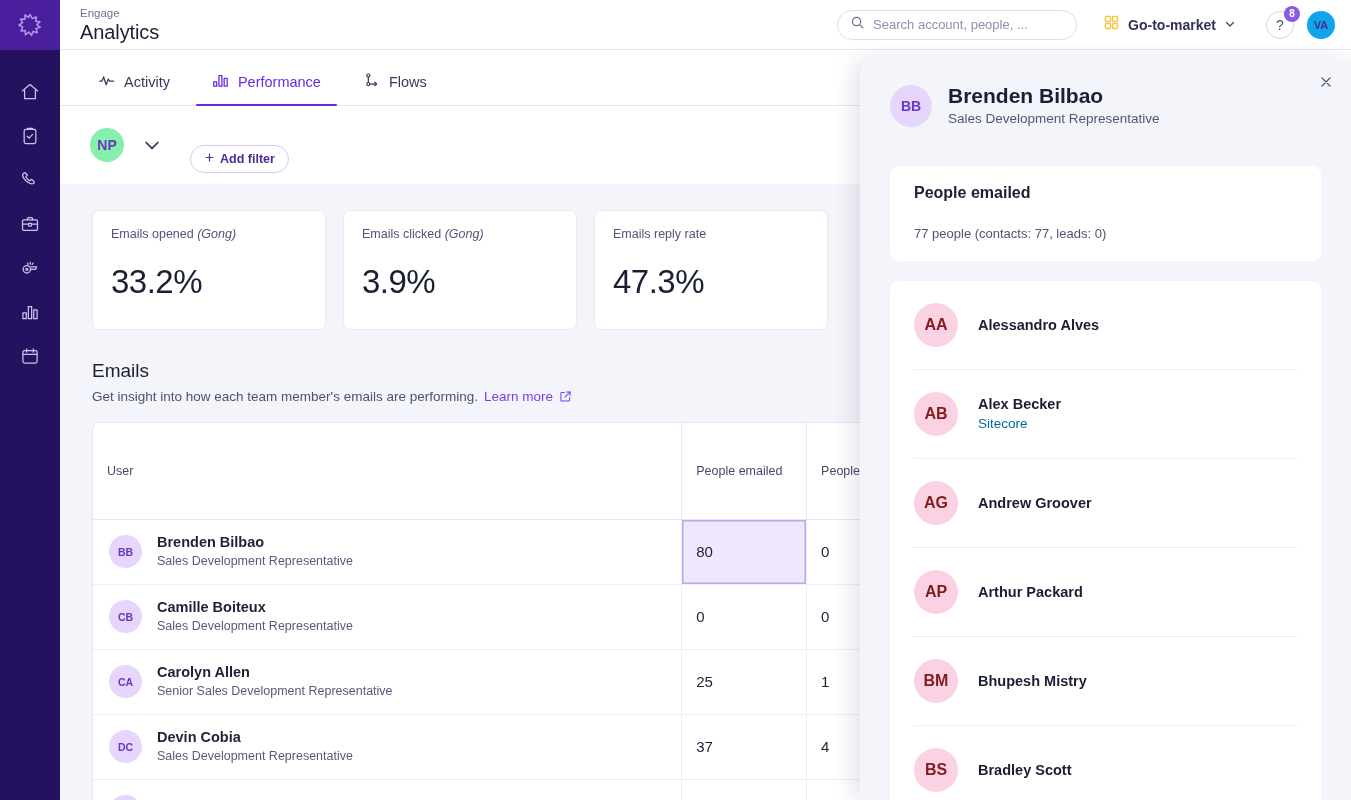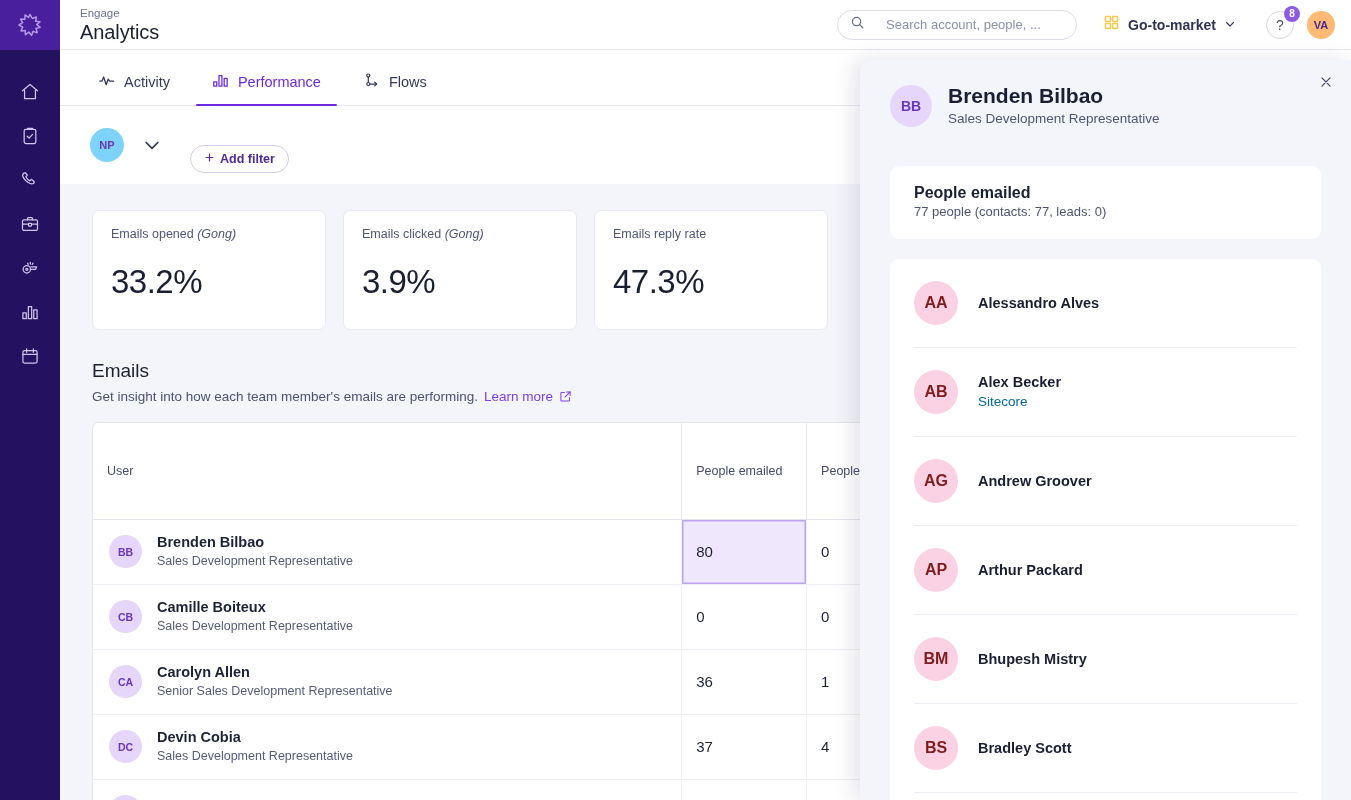--- a/index.html
+++ b/index.html
@@ -36,21 +36,21 @@
     background: #ffffff; border-bottom: 1px solid #e7e8f0;
     display: flex; align-items: center;
   }
   #title-block { padding-left: 20px; }
   #eyebrow { font-size: 11.5px; color: #6b7094; line-height: 14px; }
   #page-title { font-size: 20px; font-weight: 400; color: #1c2033; line-height: 24px; letter-spacing: -0.1px; }
 
   #topbar-right { margin-left: auto; display: flex; align-items: center; gap: 0px; padding-right: 16px; }
   #search-box {
     width: 240px; height: 30px; border: 1px solid #dcdde8; border-radius: 16px;
-    display: flex; align-items: center; padding: 10px 12px; gap: 21px;
+    display: flex; align-items: center; padding: 10px 12px; gap: 8px;
     background: #fff; cursor: text;
   }
   #search-input-text { font-size: 13px; color: #8b90ad; }
   #gtm {
     display: flex; align-items: center; gap: 8px; margin-left: 26px; cursor: pointer;
   }
   #gtm-label { font-size: 14px; font-weight: bold; color: #2e3357; }
   #help-wrap { position: relative; margin-left: 30px; }
   #help-btn {
     width: 28px; height: 28px; border: 1px solid #d7d8e4; border-radius: 50%;
@@ -58,21 +58,21 @@
     font-size: 14px; color: #4b4f70; cursor: pointer; background:#fff;
   }
   #help-badge {
     position: absolute; top: -5px; right: -6px;
     min-width: 16px; height: 16px; border-radius: 8px;
     background: #8e5ae2; color: #fff; font-size: 10px; font-weight: bold;
     display: flex; align-items: center; justify-content: center; padding: 0 4px;
   }
   #user-avatar {
     width: 28px; height: 28px; border-radius: 50%;
-    background: #fdba74; color: #4a2a92; font-size: 11px; font-weight: bold;
+    background: #0ea5e9; color: #4a2a92; font-size: 11px; font-weight: bold;
     display: flex; align-items: center; justify-content: center;
     margin-left: 13px; cursor: pointer;
   }
 
   
   #tabs {
     position: absolute; left: 60px; top: 50px; width: 1291px; height: 56px;
     background: #fff; border-bottom: 1px solid #e7e8f0;
     display: flex; align-items: flex-end; padding-left: 22px; gap: 10px;
   }
@@ -87,21 +87,21 @@
     height: 2.5px; background: #6d2ae0; border-radius: 2px;
   }
 
   
   #filterbar {
     position: absolute; left: 60px; top: 106px; width: 1291px; height: 78px;
     background: #fff; display: flex; align-items: center; padding-left: 30px;
   }
   #np-avatar {
     width: 34px; height: 34px; border-radius: 50%;
-    background: #7dd3fc; color: #6a38c0; font-size: 11px; font-weight: bold;
+    background: #86efac; color: #6a38c0; font-size: 14px; font-weight: bold;
     display: flex; align-items: center; justify-content: center;
   }
   #np-text { margin-left: 14px; }
   #np-name { font-size: 14.5px; font-weight: bold; color: #1e2239; line-height: 19px; }
   #np-role { font-size: 13.5px; color: #565b7c; line-height: 19px; }
   #np-chev { margin-left: 18px; cursor: pointer; display:flex; }
   #add-filter {
     margin-left: 28px; height: 28px; padding: 0 13px;
     border: 1px solid #d6c9ef; border-radius: 15px; background: #fff;
     display: flex; align-items: center; gap: 5px;
@@ -183,21 +183,21 @@
   #panel-close {
     position: absolute; right: 12px; top: 9px; width: 26px; height: 26px;
     display: flex; align-items: center; justify-content: center; cursor: pointer;
   }
 
   #panel-summary {
     margin: 37px 30px 0 30px; background: #fff; border-radius: 9px;
     padding: 18px 24px 20px 24px;
   }
   #summary-title { font-size: 16px; font-weight: bold; color: #1b1f34; }
-  #summary-sub { font-size: 13px; color: #4f5475; margin-top: 2px; }
+  #summary-sub { font-size: 13px; color: #4f5475; margin-top: 24px; }
 
   #panel-list {
     margin: 20px 30px 0 30px; background: #fff; border-radius: 9px;
     height: 560px; overflow: hidden; padding: 0 24px;
   }
   .person {
     height: 89px; display: flex; align-items: center; gap: 20px;
     border-bottom: 1px solid #eceef4;
   }
   .p-avatar {
@@ -470,21 +470,21 @@
           <tr>
             <td class="user-cell">
               <div class="user-inner">
                 <div class="u-avatar">CA</div>
                 <div>
                   <div class="u-name">Carolyn Allen</div>
                   <div class="u-role">Senior Sales Development Representative</div>
                 </div>
               </div>
             </td>
-            <td>36</td>
+            <td>25</td>
             <td>1</td>
             <td>35</td>
             <td>34</td>
             <td>13</td>
           </tr>
           <tr>
             <td class="user-cell">
               <div class="user-inner">
                 <div class="u-avatar">DC</div>
                 <div>

